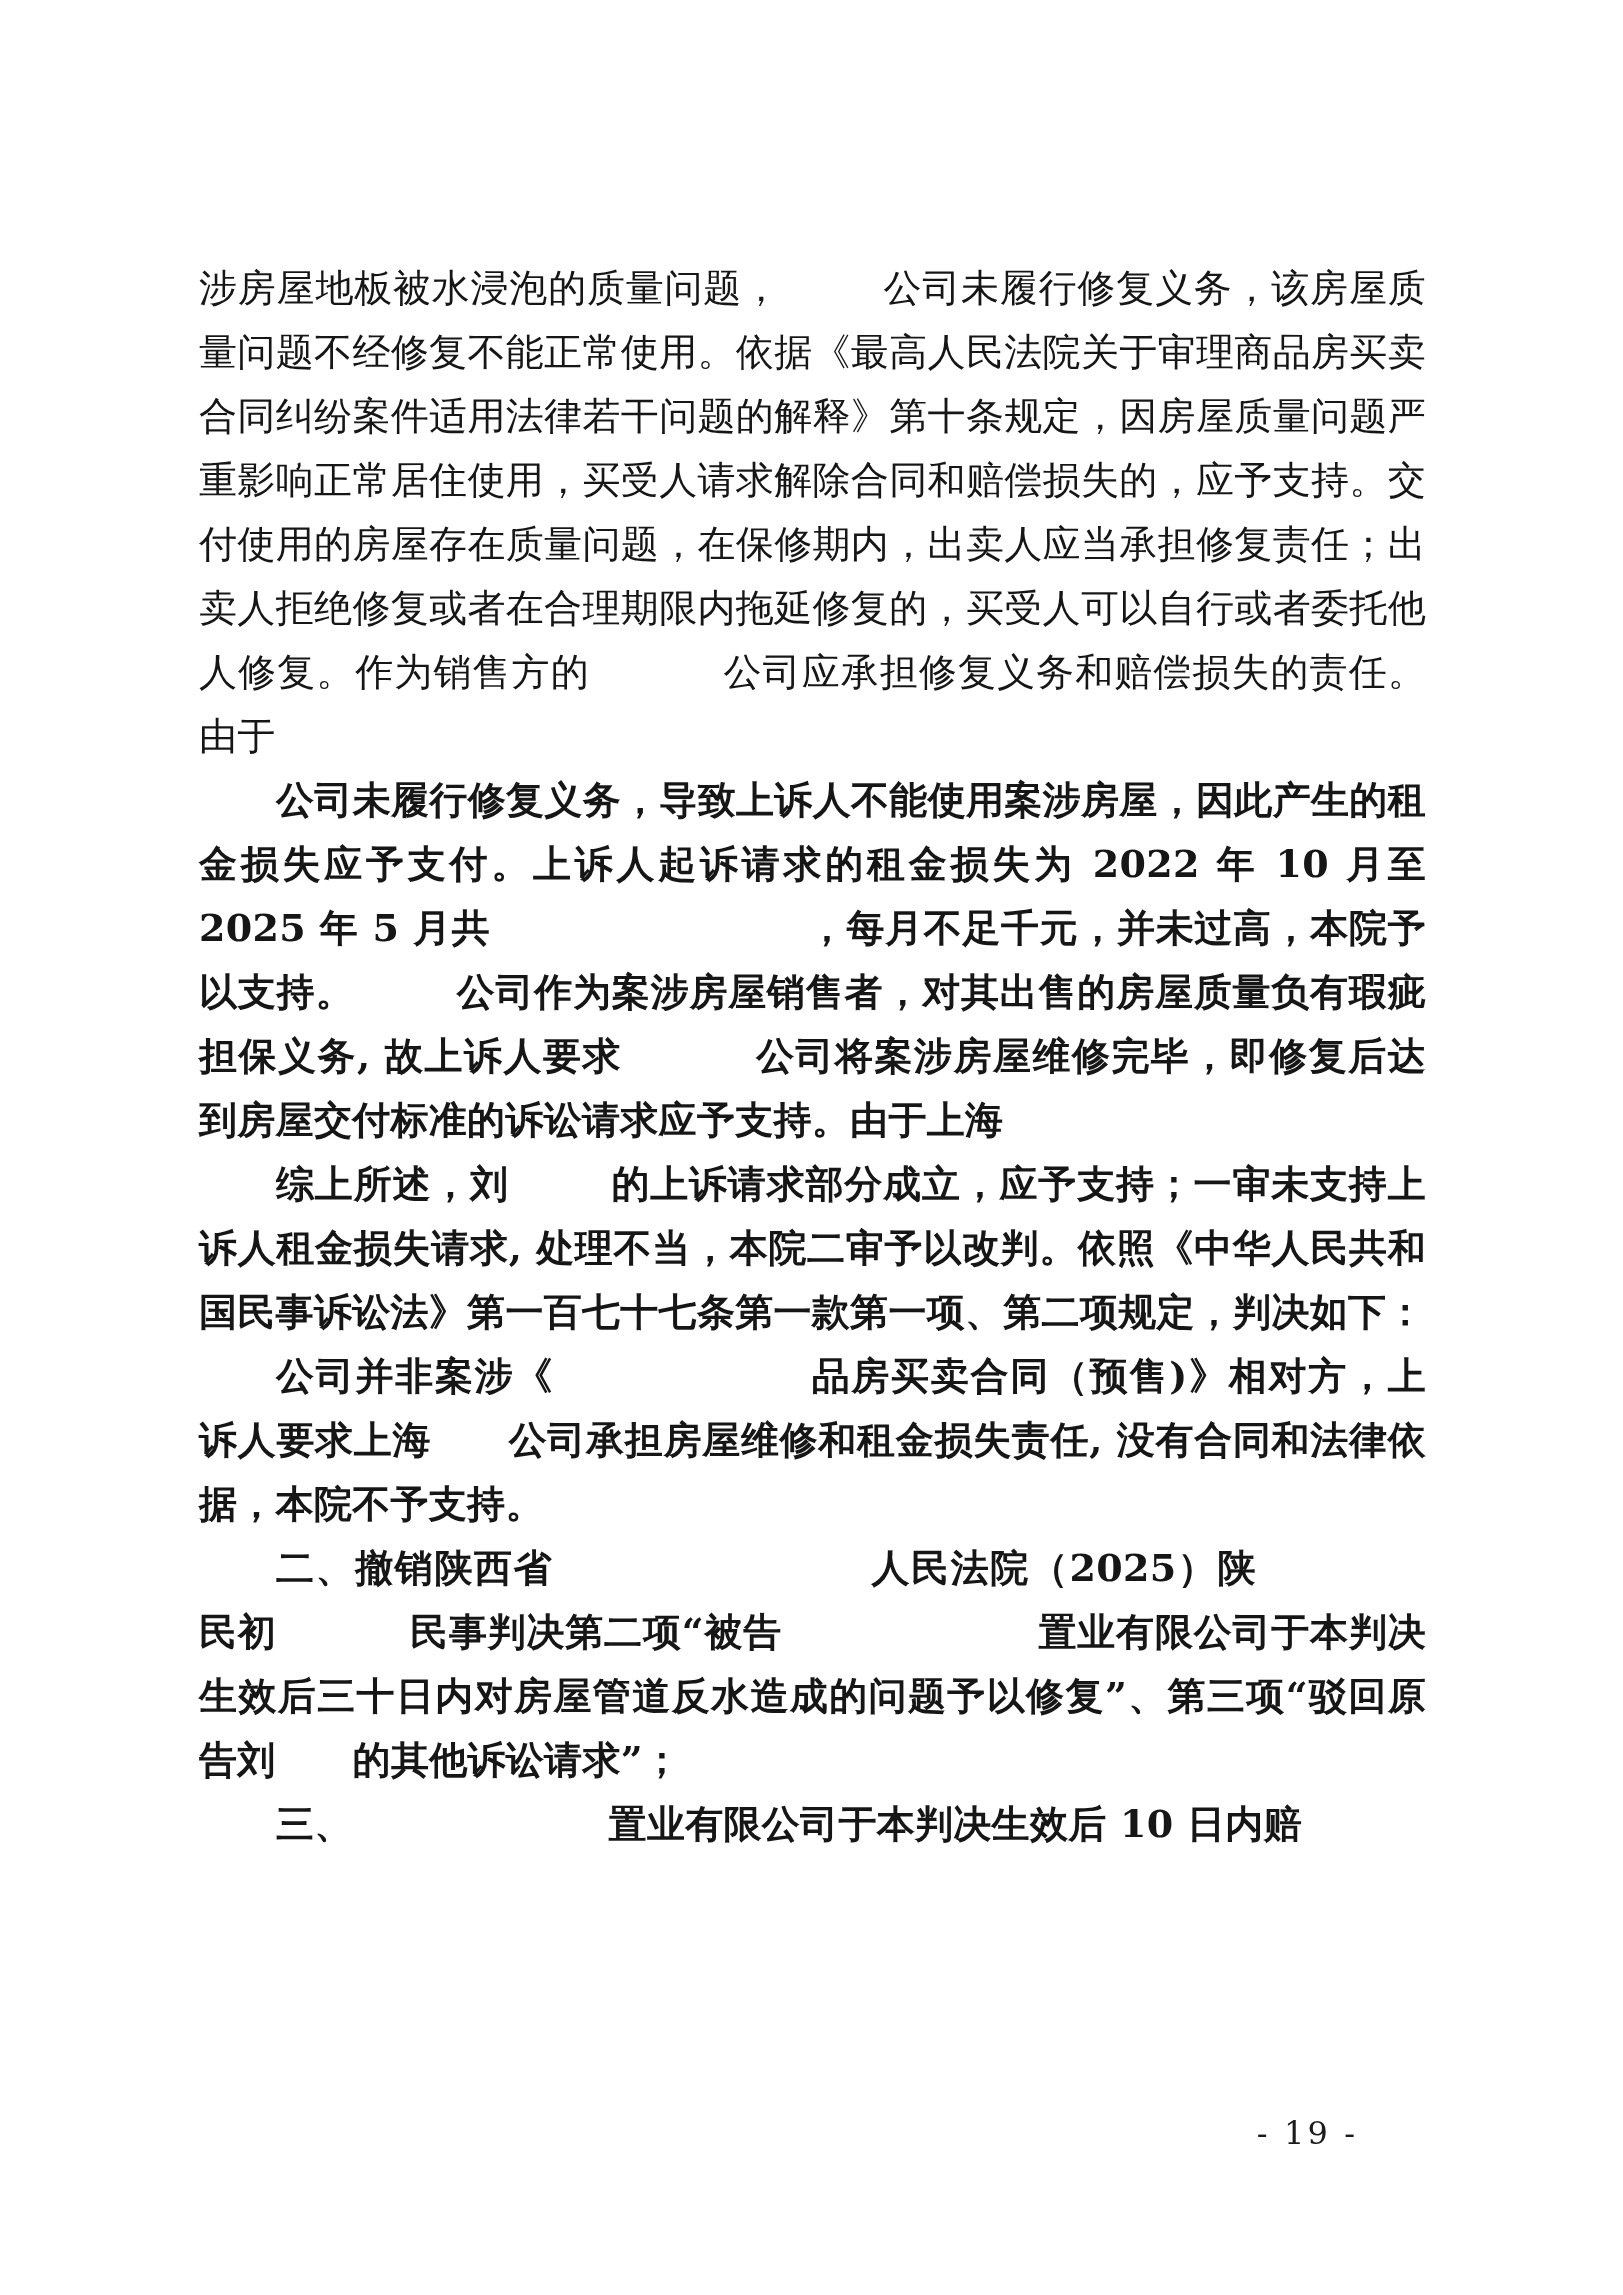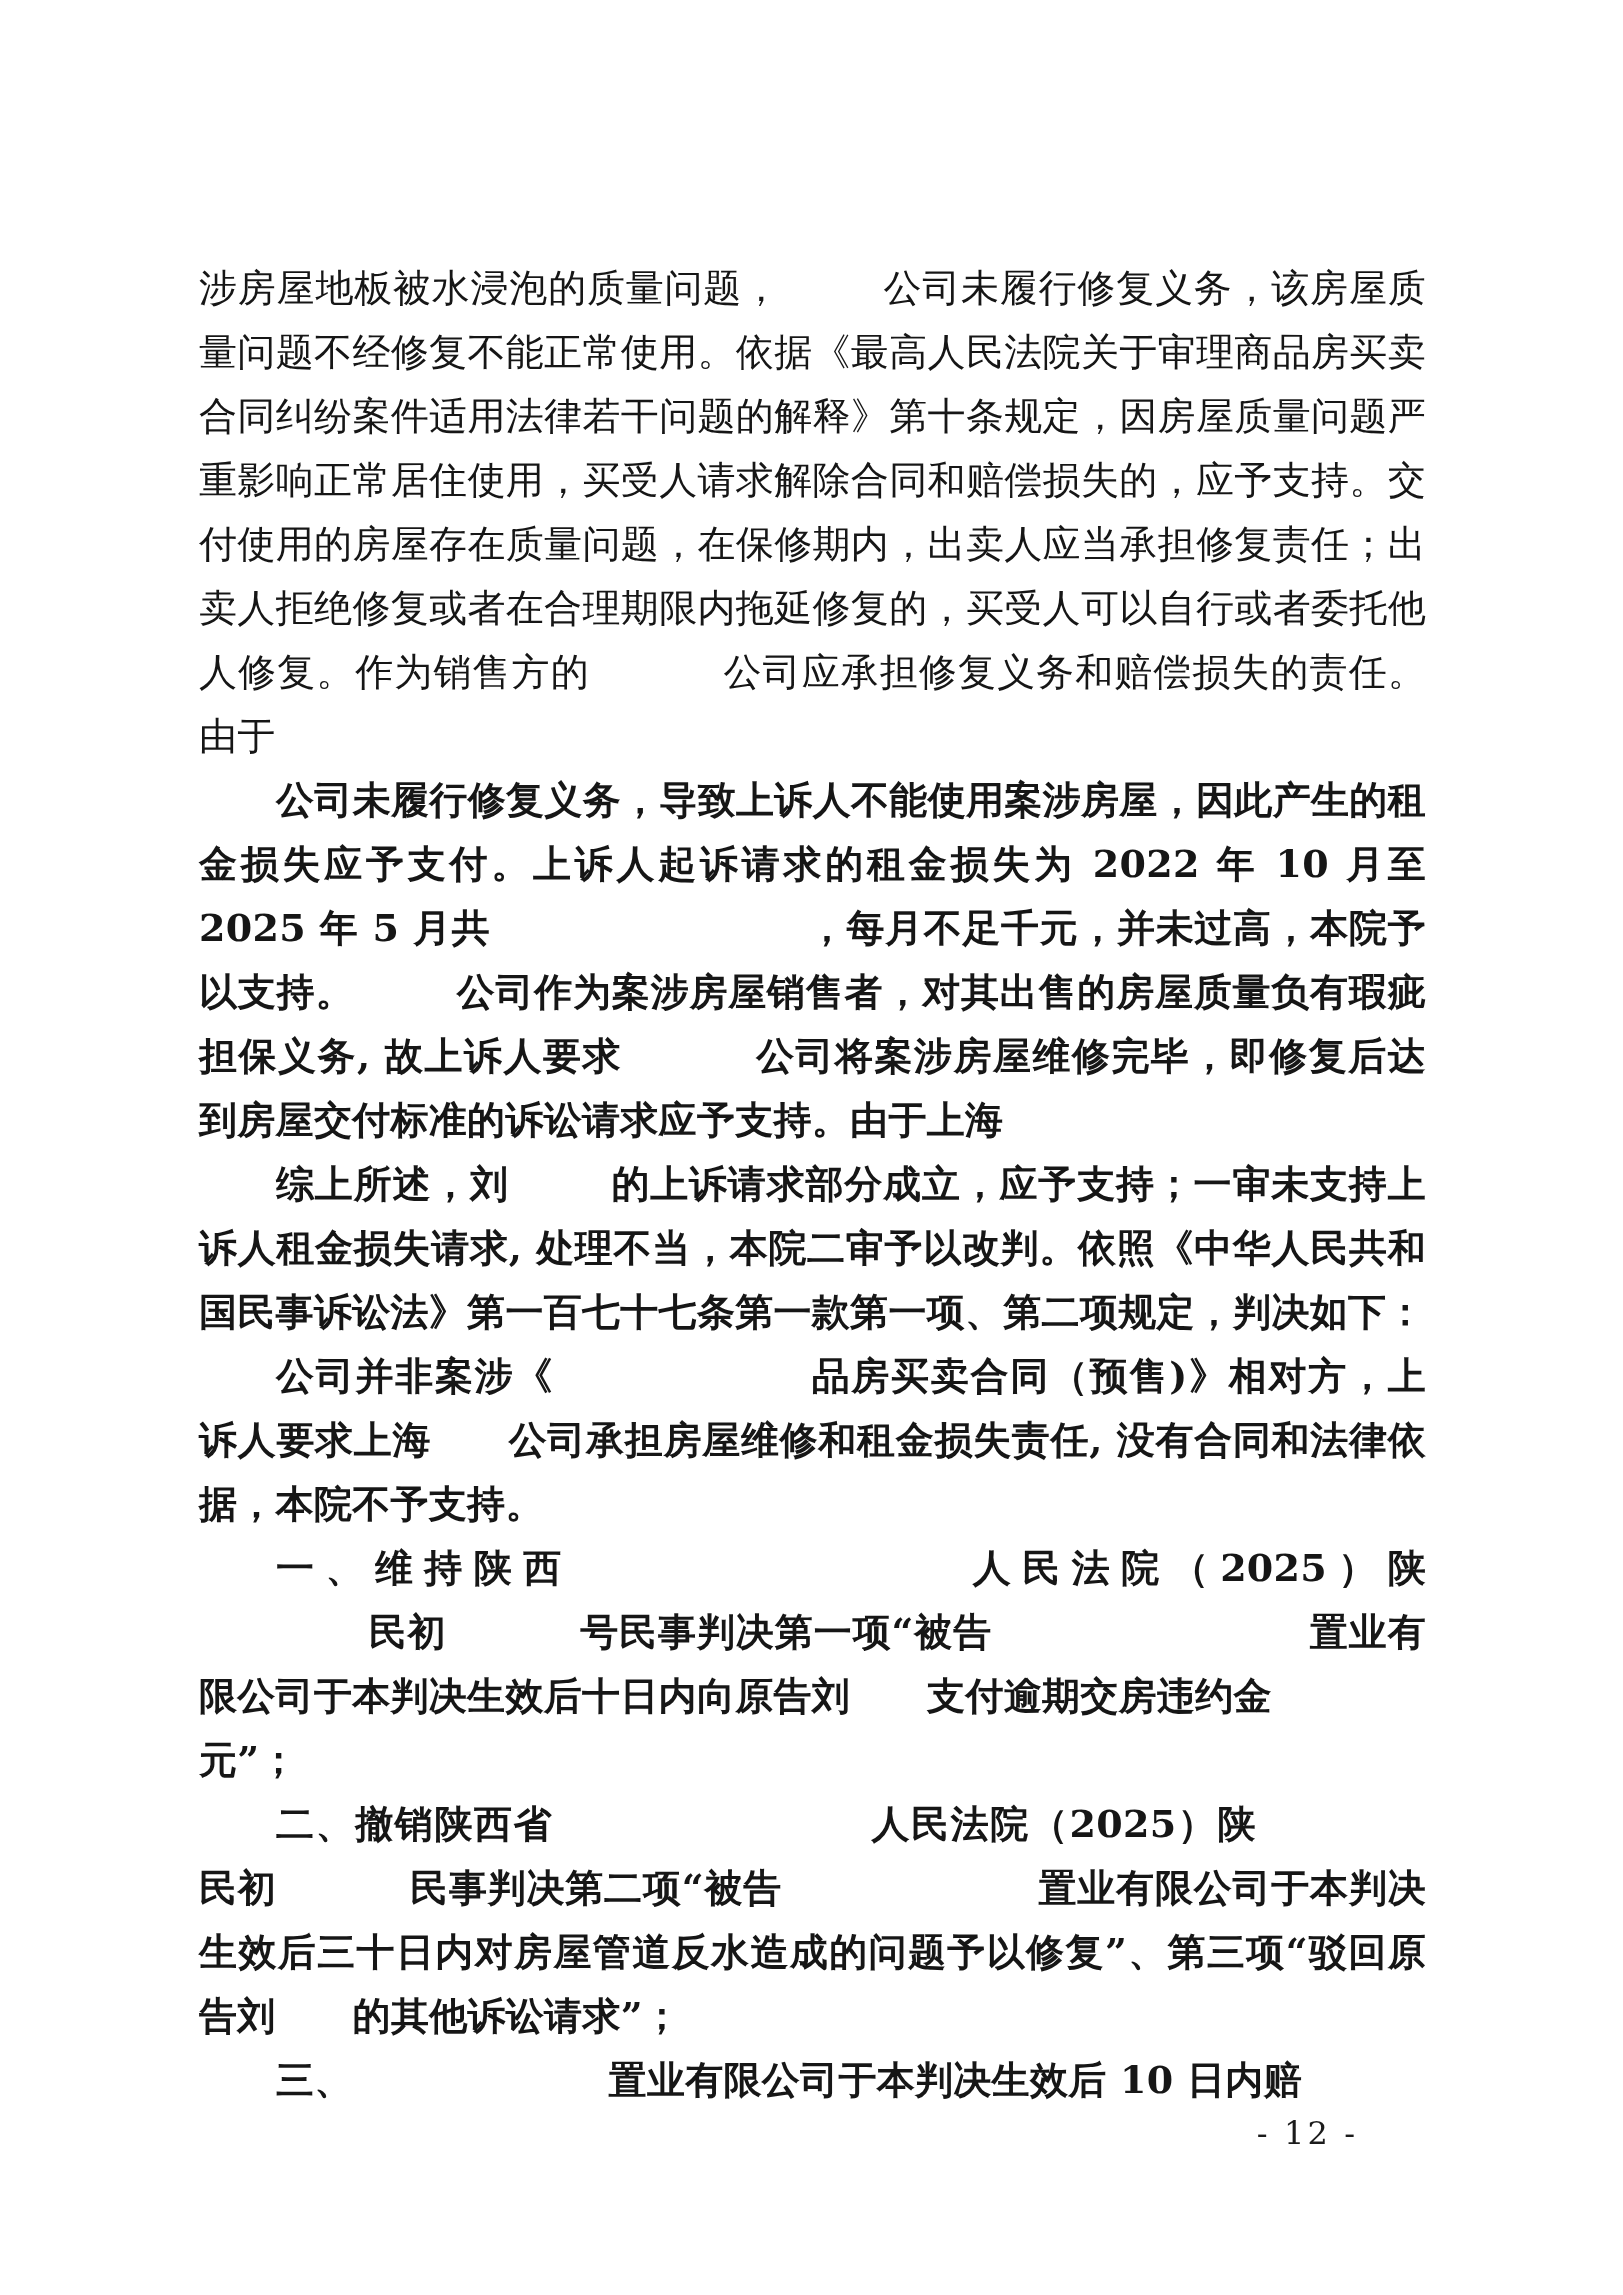--- a/index.html
+++ b/index.html
@@ -71,25 +71,24 @@
 </head>
 <body>
 
 <div class="page">
 
   <div class="content">
     <p class="para">涉房屋地板被水浸泡的质量问题，<span class="gap g2"></span>公司未履行修复义务，该房屋质量问题不经修复不能正常使用。依据《最高人民法院关于审理商品房买卖合同纠纷案件适用法律若干问题的解释》第十条规定，因房屋质量问题严重影响正常居住使用，买受人请求解除合同和赔偿损失的，应予支持。交付使用的房屋存在质量问题，在保修期内，出卖人应当承担修复责任；出卖人拒绝修复或者在合理期限内拖延修复的，买受人可以自行或者委托他人修复。作为销售方的<span class="gap g3"></span>公司应承担修复义务和赔偿损失的责任。由于</p>
     <p class="para indent">公司未履行修复义务，导致上诉人不能使用案涉房屋，因此产生的租金损失应予支付。上诉人起诉请求的租金损失为 2022 年 10 月至 2025 年 5 月共<span class="gap g7"></span>，每月不足千元，并未过高，本院予以支持。<span class="gap g2"></span>公司作为案涉房屋销售者，对其出售的房屋质量负有瑕疵担保义务, 故上诉人要求<span class="gap g3"></span>公司将案涉房屋维修完毕，即修复后达到房屋交付标准的诉讼请求应予支持。由于上海</p>
     <p class="para indent">综上所述，刘<span class="gap g2"></span>的上诉请求部分成立，应予支持；一审未支持上诉人租金损失请求, 处理不当，本院二审予以改判。依照《中华人民共和国民事诉讼法》第一百七十七条第一款第一项、第二项规定，判决如下：</p>
     <p class="para indent">公司并非案涉《<span class="gap g6"></span>品房买卖合同（预售)》相对方，上诉人要求上海<span class="gap g1"></span>公司承担房屋维修和租金损失责任, 没有合同和法律依据，本院不予支持。</p>
-    <p class="para indent">一、维持陕西<span class="gap g8"></span>人民法院（2025）陕<span class="gap g4"></span>民初<span class="gap g3"></span>号民事判决第一项“被告<span class="gap g7"></span>置业有限公司于本判决生效后十日内向原告刘<span class="gap g1"></span>支付逾期交房违约金<br>元”；</p>
     <p class="para indent">二、撤销陕西省<span class="gap g7"></span>人民法院（2025）陕<span class="gap g4"></span>民初<span class="gap g3"></span>民事判决第二项“被告<span class="gap g6"></span>置业有限公司于本判决生效后三十日内对房屋管道反水造成的问题予以修复”、第三项“驳回原告刘<span class="gap g1"></span>的其他诉讼请求”；</p>
     <p class="para indent">三、<span class="gap g6"></span>置业有限公司于本判决生效后 10 日内赔</p>
   </div>
 
   <div class="footer">
     <span class="footer-inner">
-      <span class="pagenum">- 12 -</span>
+      <span class="pagenum">- 19 -</span>
     </span>
   </div>
 
 </div>
 
 
 </body></html>

